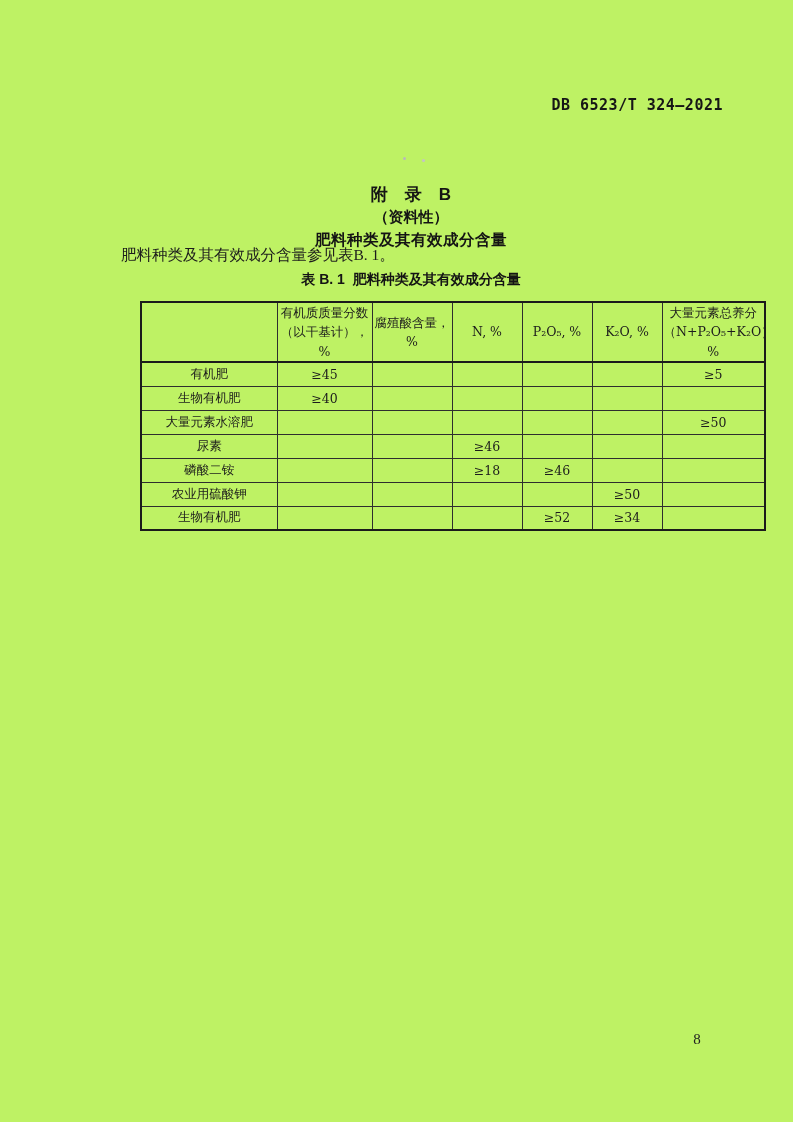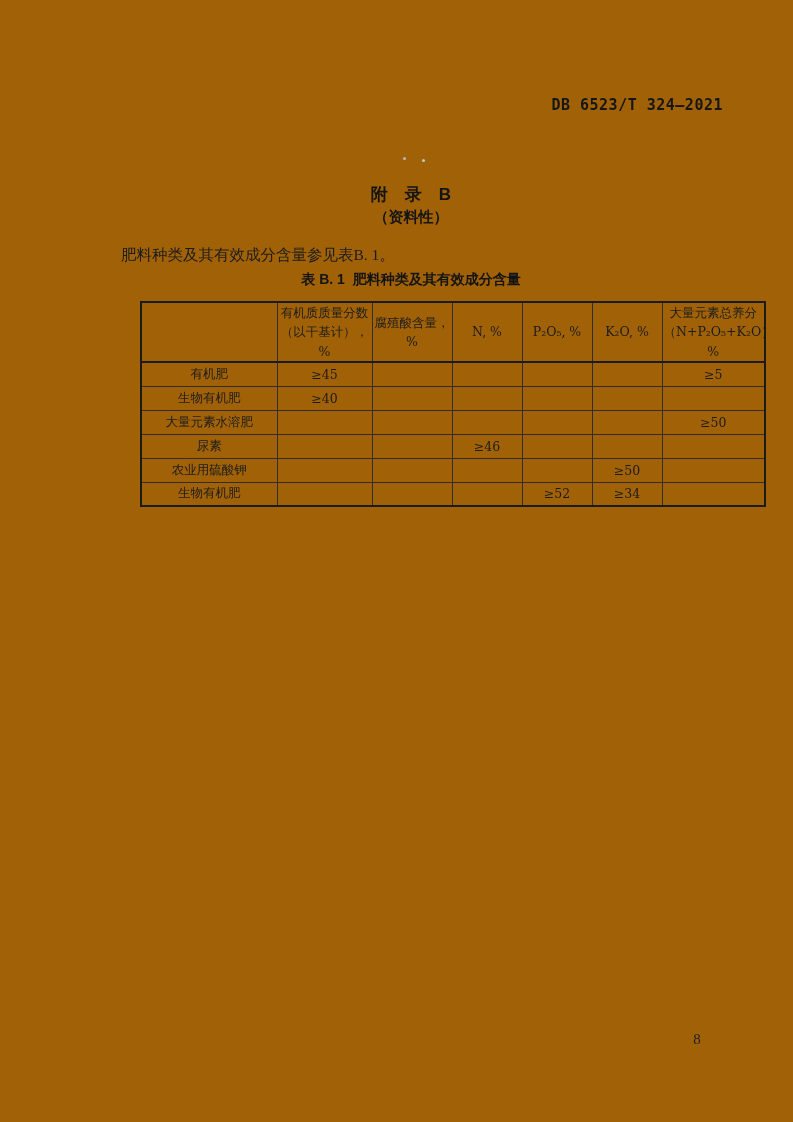--- a/index.html
+++ b/index.html
@@ -5,21 +5,21 @@
   * { margin: 0; padding: 0; box-sizing: border-box; }
   html, body { background: #e8e8e8; }
   body {
     width: 793px; height: 1122px;
     font-family: "Liberation Serif", "DejaVu Serif", serif;
     color: #1a1a1a;
     position: relative;
   }
   .sheet {
     position: absolute; inset: 0;
-    background: #a16207;
+    background: #bef264;
     overflow: hidden;
   }
   .doc-code {
     position: absolute;
     top: 96px; right: 70px;
     font-family: "DejaVu Sans Mono", "Liberation Mono", monospace;
     font-size: 15px; font-weight: 600;
     letter-spacing: 0.5px;
     color: #161616;
   }
@@ -101,20 +101,21 @@
 <body>
 
 <div class="sheet">
 
   <div class="doc-code">DB 6523/T 324—2021</div>
 
   <div class="scan-dots"></div>
 
   <div class="title-block t1">附　录　B</div>
   <div class="title-block t2">（资料性）</div>
+  <div class="title-block t3">肥料种类及其有效成分含量</div>
 
   <p class="intro">肥料种类及其有效成分含量参见表B. 1。</p>
 
   <div class="caption">表 B. 1  肥料种类及其有效成分含量</div>
 
   <table class="fert">
     <colgroup>
       <col style="width:136px">
         <col style="width:95px">
         <col style="width:80px">
@@ -186,20 +187,29 @@
       <tr>
         <td>尿素</td>
         <td></td>
         <td></td>
         <td>≥46</td>
         <td></td>
         <td></td>
         <td></td>
       </tr>
       <tr>
+        <td>磷酸二铵</td>
+        <td></td>
+        <td></td>
+        <td>≥18</td>
+        <td>≥46</td>
+        <td></td>
+        <td></td>
+      </tr>
+      <tr>
         <td>农业用硫酸钾</td>
         <td></td>
         <td></td>
         <td></td>
         <td></td>
         <td>≥50</td>
         <td></td>
       </tr>
       <tr>
         <td>生物有机肥</td>

